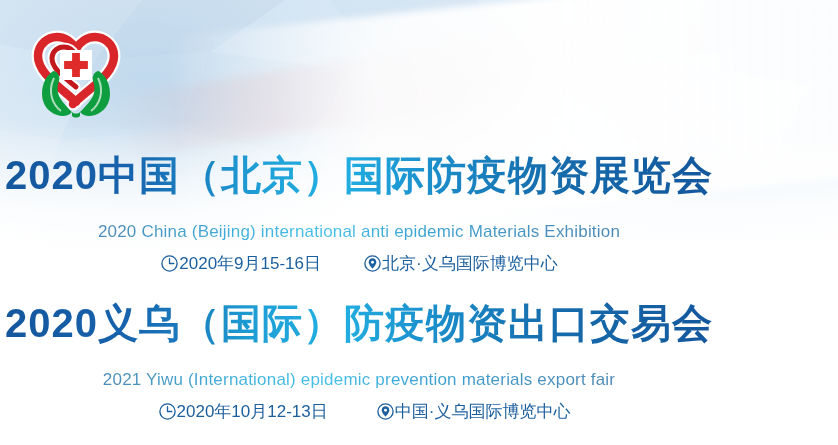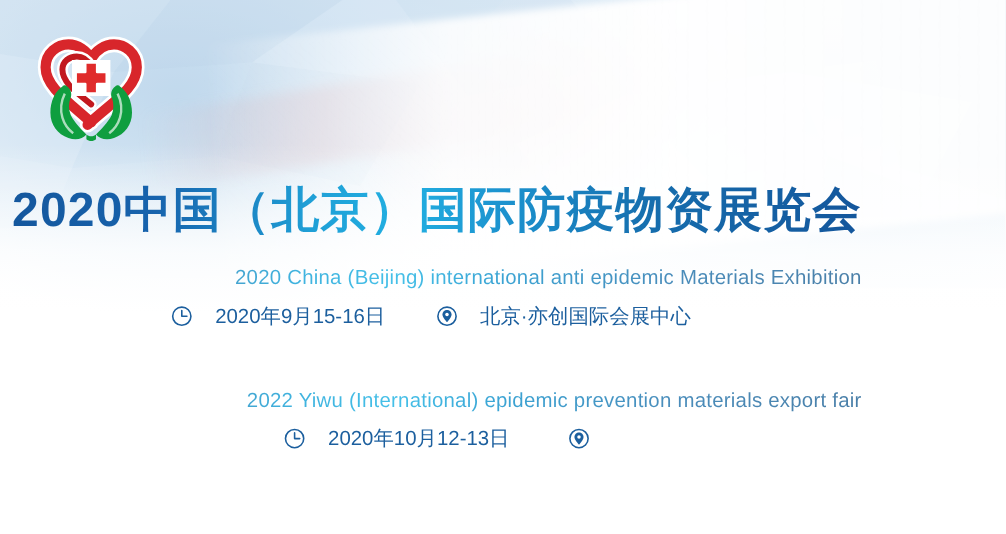--- a/index.html
+++ b/index.html
@@ -85,21 +85,21 @@
     top: 24px;
     width: 100px;
     height: 100px;
   }
   .logo svg { display: block; width: 100%; height: 100%; }
 
   .block {
     position: absolute;
     left: 0;
     width: 718px;
-    text-align: right;
+    text-align: center;
   }
   .block-beijing { top: 152px; }
   .block-yiwu    { top: 300px; }
 
   .title-cn {
     font-size: 40px;
     font-weight: bold;
     letter-spacing: 1px;
     line-height: 1.15;
     margin: 0;
@@ -142,21 +142,21 @@
     display: flex;
     justify-content: center;
     align-items: center;
     gap: 42px;
     color: #1c5f9e;
     font-size: 17px;
   }
   .meta-item {
     display: flex;
     align-items: center;
-    gap: 18px;
+    gap: 0;
     white-space: nowrap;
   }
   .meta-item .icon {
     display: inline-flex;
     width: 19px;
     height: 19px;
     flex: 0 0 19px;
   }
   .meta-item .icon svg { display: block; width: 19px; height: 19px; }
   .meta-text { line-height: 1; }
@@ -251,42 +251,44 @@
         <span class="meta-text">2020年9月15-16日</span>
       </div>
       <div class="meta-item">
         <span class="icon">
           <svg viewBox="0 0 20 20" xmlns="http://www.w3.org/2000/svg">
             <circle cx="10" cy="10" r="8" fill="none" stroke="#1c5f9e" stroke-width="1.4"></circle>
             <path d="M10 4.6 C 12.2 4.6 14 6.4 14 8.6 C 14 11.3 10 15.4 10 15.4 C 10 15.4 6 11.3 6 8.6 C 6 6.4 7.8 4.6 10 4.6 Z" fill="#1c5f9e"></path>
             <circle cx="10" cy="8.6" r="1.55" fill="#ffffff"></circle>
           </svg>
         </span>
-        <span class="meta-text">北京·亦创国际会展中心</span>
+        <span class="meta-text">北京·义乌国际博览中心</span>
       </div>
     </div>
   </div>
 
   <div class="block block-yiwu">
-    <div class="title-en">2022 Yiwu (International)  epidemic  prevention  materials   export fair</div>
+    <h1 class="title-cn">2020义乌（国际）防疫物资出口交易会</h1>
+    <div class="title-en">2021 Yiwu (International)  epidemic  prevention  materials   export fair</div>
     <div class="meta-row">
       <div class="meta-item">
         <span class="icon">
           <svg viewBox="0 0 20 20" xmlns="http://www.w3.org/2000/svg">
             <circle cx="10" cy="10" r="8" fill="none" stroke="#1c5f9e" stroke-width="1.4"></circle>
             <path d="M10 5 V10 H14.5" fill="none" stroke="#1c5f9e" stroke-width="1.4" stroke-linecap="round" stroke-linejoin="round"></path>
           </svg>
         </span>
         <span class="meta-text">2020年10月12-13日</span>
       </div>
       <div class="meta-item">
         <span class="icon">
           <svg viewBox="0 0 20 20" xmlns="http://www.w3.org/2000/svg">
             <circle cx="10" cy="10" r="8" fill="none" stroke="#1c5f9e" stroke-width="1.4"></circle>
             <path d="M10 4.6 C 12.2 4.6 14 6.4 14 8.6 C 14 11.3 10 15.4 10 15.4 C 10 15.4 6 11.3 6 8.6 C 6 6.4 7.8 4.6 10 4.6 Z" fill="#1c5f9e"></path>
             <circle cx="10" cy="8.6" r="1.55" fill="#ffffff"></circle>
           </svg>
         </span>
+        <span class="meta-text">中国·义乌国际博览中心</span>
       </div>
     </div>
   </div>
 
 </div>
 
 </body></html>

